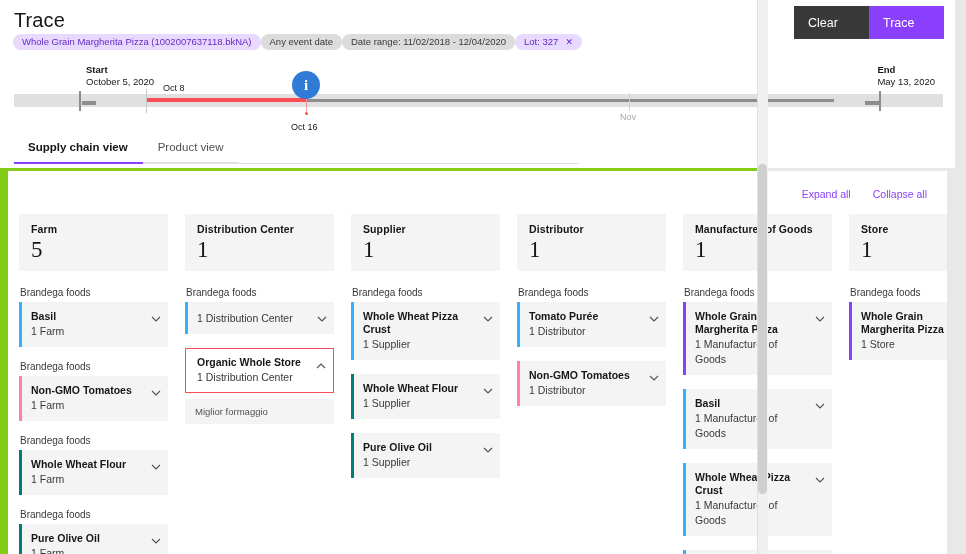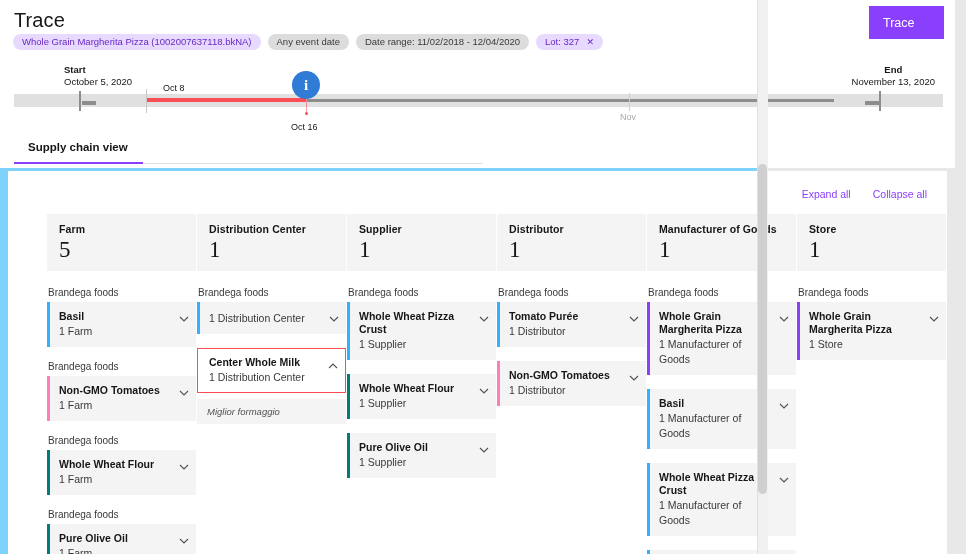--- a/index.html
+++ b/index.html
@@ -2,42 +2,42 @@
 <html><head>
 <meta charset="utf-8">
 <style>
   * { box-sizing: border-box; margin: 0; padding: 0; }
   html, body {
     width: 966px; height: 554px;
     font-family: "Liberation Sans", sans-serif;
     background: #e8e8e8;
     overflow: hidden;
   }
-  .app { position: relative; width: 768px; height: 554px; background:#7dd3fc; }
+  .app { position: relative; width: 768px; height: 554px; background:#84cc16; }
 
   
   .top-panel {
     position: absolute; left:0; top:0; width: 955px; height: 168px;
     background:#fff;
   }
   .page-title {
     position:absolute; left:14px; top:9px;
     font-size:20px; color:#161616; font-weight:400; letter-spacing:.1px;
   }
   .btn-row { position:absolute; right:11px; top:6px; display:flex; }
   .btn {
     width:75px; height:33px; border:none; cursor:pointer;
     font-size:12.5px; font-family:"Liberation Sans", sans-serif;
     text-align:left; padding-left:14px; color:#fff;
   }
   .btn-clear { background:#393939; }
   .btn-trace { background:#8a3ffc; }
 
   
-  .chips { position:absolute; left:13px; top:34px; display:flex; align-items:center; gap:7px; }
+  .chips { position:absolute; left:13px; top:34px; display:flex; align-items:center; }
   .chip {
     height:16px; border-radius:8px; display:flex; align-items:center;
     padding:0 9px; font-size:9.5px; white-space:nowrap; line-height:1;
   }
   .chip-purple { background:#e8daff; color:#6929c4; }
   .chip-gray   { background:#dcdcdc; color:#393939; }
   .chip .x { margin-left:7px; font-size:9px; color:#6929c4; cursor:pointer; }
 
   
   .timeline { position:absolute; left:0; top:58px; width:955px; height:80px; }
@@ -88,21 +88,21 @@
     position:absolute; left:8px; top:171px; width:939px; height:383px;
     background:#fff; overflow:hidden;
   }
   .expand-row {
     position:absolute; right:20px; top:17px; display:flex; gap:22px;
   }
   .link { font-size:10.5px; color:#8a3ffc; cursor:pointer; }
 
   .columns {
     position:absolute; left:11px; top:43px; right:0; bottom:0;
-    display:flex; gap:0;justify-content:flex-end;
+    display:flex; gap:16px;
   }
   .col { width:149px; margin-right:1px; flex:0 0 149px; }
   .col-head {
     background:#f4f4f4; height:57px; padding:9px 12px 0 12px; margin-bottom:16px;
   }
   .col-head .lbl { font-size:10.5px; font-weight:700; color:#161616; letter-spacing:.1px; }
   .col-head .num { font-size:23px; font-weight:300; color:#161616; line-height:30px; font-family:"Liberation Serif", serif; }
 
   .owner { font-size:10px; color:#393939; margin:0 0 4px 1px; }
   .card {
@@ -111,21 +111,21 @@
   }
   .card .bar { position:absolute; left:0; top:0; bottom:0; width:3px; }
   .card .title { font-size:10.5px; font-weight:700; color:#161616; line-height:13px; }
   .card .sub   { font-size:10.5px; color:#393939; line-height:15px; margin-top:1px; }
   .card .chev {
     position:absolute; right:8px; top:8px; width:9px; height:9px; color:#525252;
   }
   .card.selected { background:#fff; border:1px solid #fa4d56; padding:7px 23px 7px 11px; }
   .sub-item {
     background:#f4f4f4; font-size:9.5px; color:#525252;
-    padding:7px 10px; margin-top:-8px; margin-bottom:14px;font-style:italic;
+    padding:7px 10px; margin-top:-8px; margin-bottom:14px;
   }
 
   
   .scrollbar-track {
     position:absolute; right:0; top:0; width:11px; height:554px; background:#f0f0f0;
     border-left:1px solid #e0e0e0;
   }
   .scrollbar-thumb {
     position:absolute; right:1px; top:164px; width:9px; height:330px; background:#cfcfcf; border-radius:5px;
   }
@@ -133,20 +133,21 @@
 </head>
 <body>
 
 <div class="app">
 
   <div class="top-panel">
 
     <div class="page-title">Trace</div>
 
     <div class="btn-row">
+      <button class="btn btn-clear">Clear</button>
       <button class="btn btn-trace">Trace</button>
     </div>
 
     <div class="chips" id="chip-container">
         <div class="chip chip-purple">
           <span>Whole Grain Margherita Pizza (1002007637118.bkNA)</span>
         </div>
         <div class="chip chip-gray">
           <span>Any event date</span>
         </div>
@@ -154,28 +155,28 @@
           <span>Date range: 11/02/2018 - 12/04/2020</span>
         </div>
         <div class="chip chip-purple">
           <span>Lot: 327</span>
           <span class="x">✕</span>
         </div>
       </div>
 
     <div class="timeline">
 
-      <div class="tl-label" style="left:64px; top:6px;">
+      <div class="tl-label" style="left:86px; top:6px;">
         <b>Start</b>
         <span>October 5, 2020</span>
       </div>
 
-      <div class="tl-label" style="right:20px; top:6px; text-align:center;">
+      <div class="tl-label" style="right:20px; top:6px; text-align:left;">
         <b>End</b>
-        <span>November 13, 2020</span>
+        <span>May 13, 2020</span>
       </div>
 
       <div class="tl-small" style="left:128px; top:25px;margin-left:35px;">Oct 8</div>
       <div class="tl-small" style="left:291px; top:64px;">Oct 16</div>
       <div class="tl-small-gray" style="left:620px; top:54px;">Nov</div>
 
       <div class="tl-track">
 
         <div class="tl-handle" style="left:65px; top:-3px;"></div>
         <div class="tl-grip" style="left:68px;"></div>
@@ -194,20 +195,21 @@
         <div class="tl-reddot" style="left:291px; top:18px;"></div>
       </div>
 
       <div class="tl-info" style="left:292px; top:13px;">
         <span>i</span>
       </div>
     </div>
 
     <div class="tabs">
       <div class="tab active">Supply chain view</div>
+      <div class="tab">Product view</div>
       <div class="tab-filler"></div>
     </div>
   </div>
 
   <div class="content-panel">
     <div class="expand-row">
       <span class="link">Expand all</span>
       <span class="link">Collapse all</span>
     </div>
 
@@ -261,21 +263,21 @@
           </div>
           <div class="owner">Brandega foods</div>
           <div class="card">
             <div class="bar" style="background: rgb(51, 177, 255);"></div>
             <div class="sub">1 Distribution Center</div>
             <span class="chev"><svg viewBox="0 0 10 10" width="10" height="10">
                 <path d="M1 3 L5 7 L9 3" fill="none" stroke="#525252" stroke-width="1.1"></path>
               </svg></span>
           </div>
           <div class="card selected">
-            <div class="title">Center Whole Milk</div>
+            <div class="title">Organic Whole Store</div>
             <div class="sub">1 Distribution Center</div>
             <span class="chev"><svg viewBox="0 0 10 10" width="10" height="10">
                 <path d="M1 7 L5 3 L9 7" fill="none" stroke="#525252" stroke-width="1.1"></path>
               </svg></span>
           </div>
           <div class="sub-item">Miglior formaggio</div>
         </div>
         <div class="col">
           <div class="col-head">
             <div class="lbl">Supplier</div>

